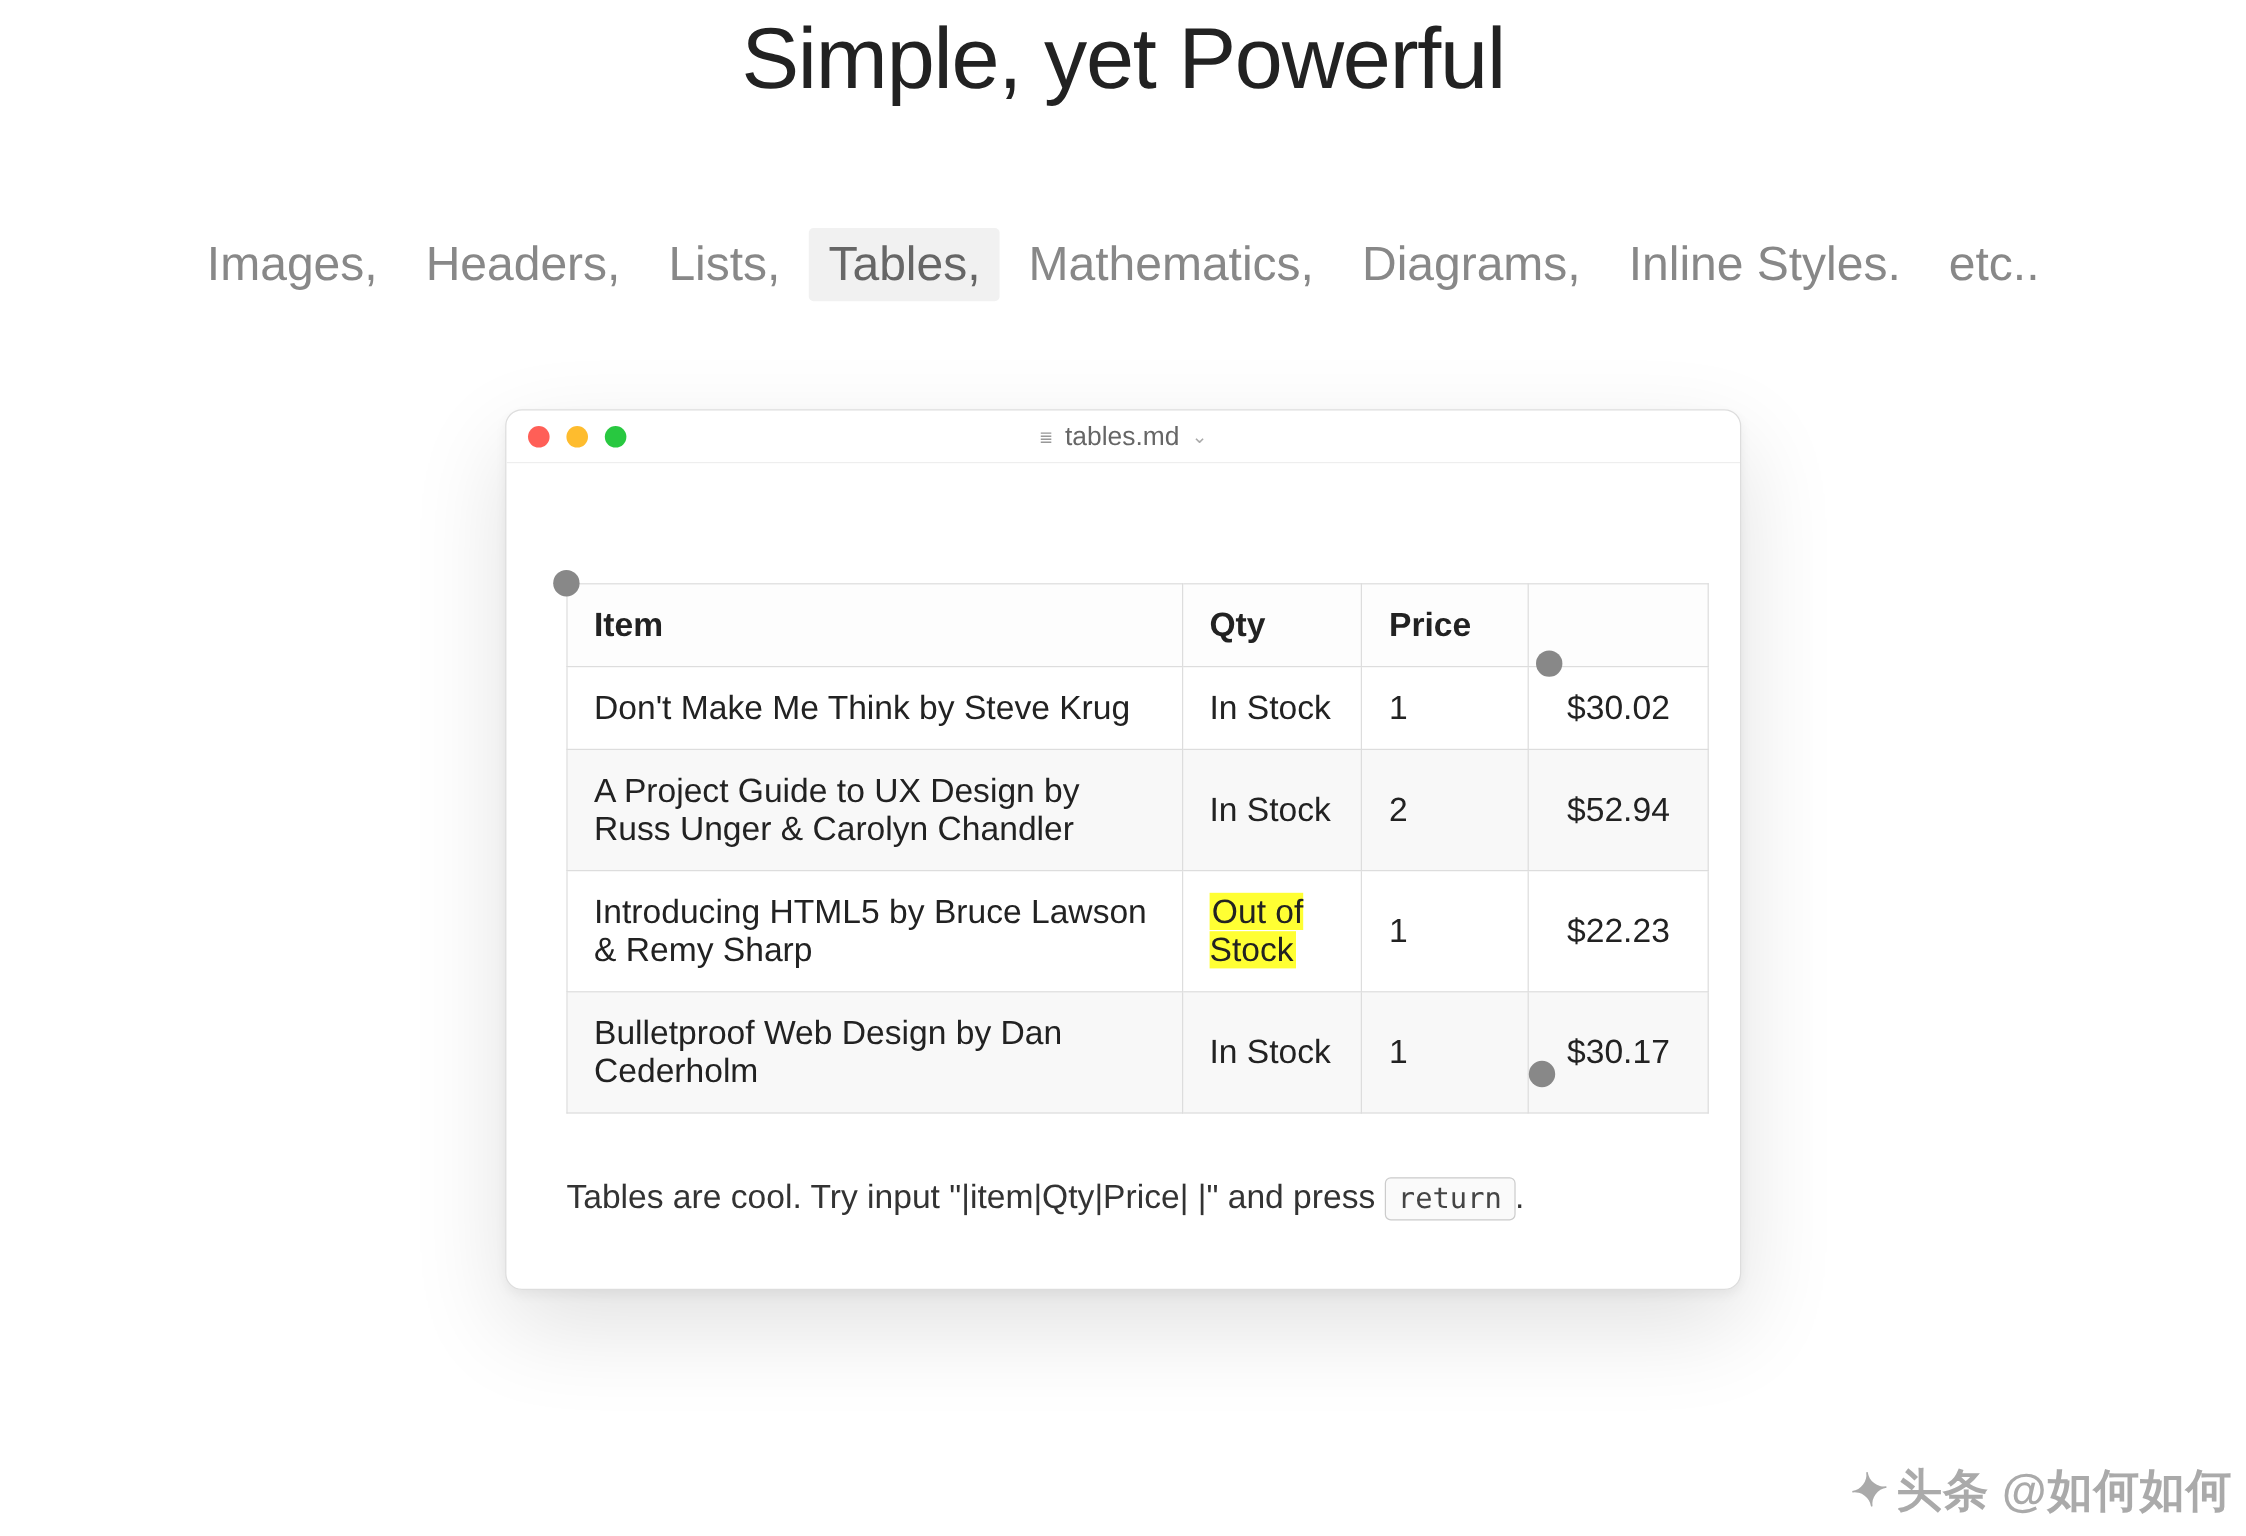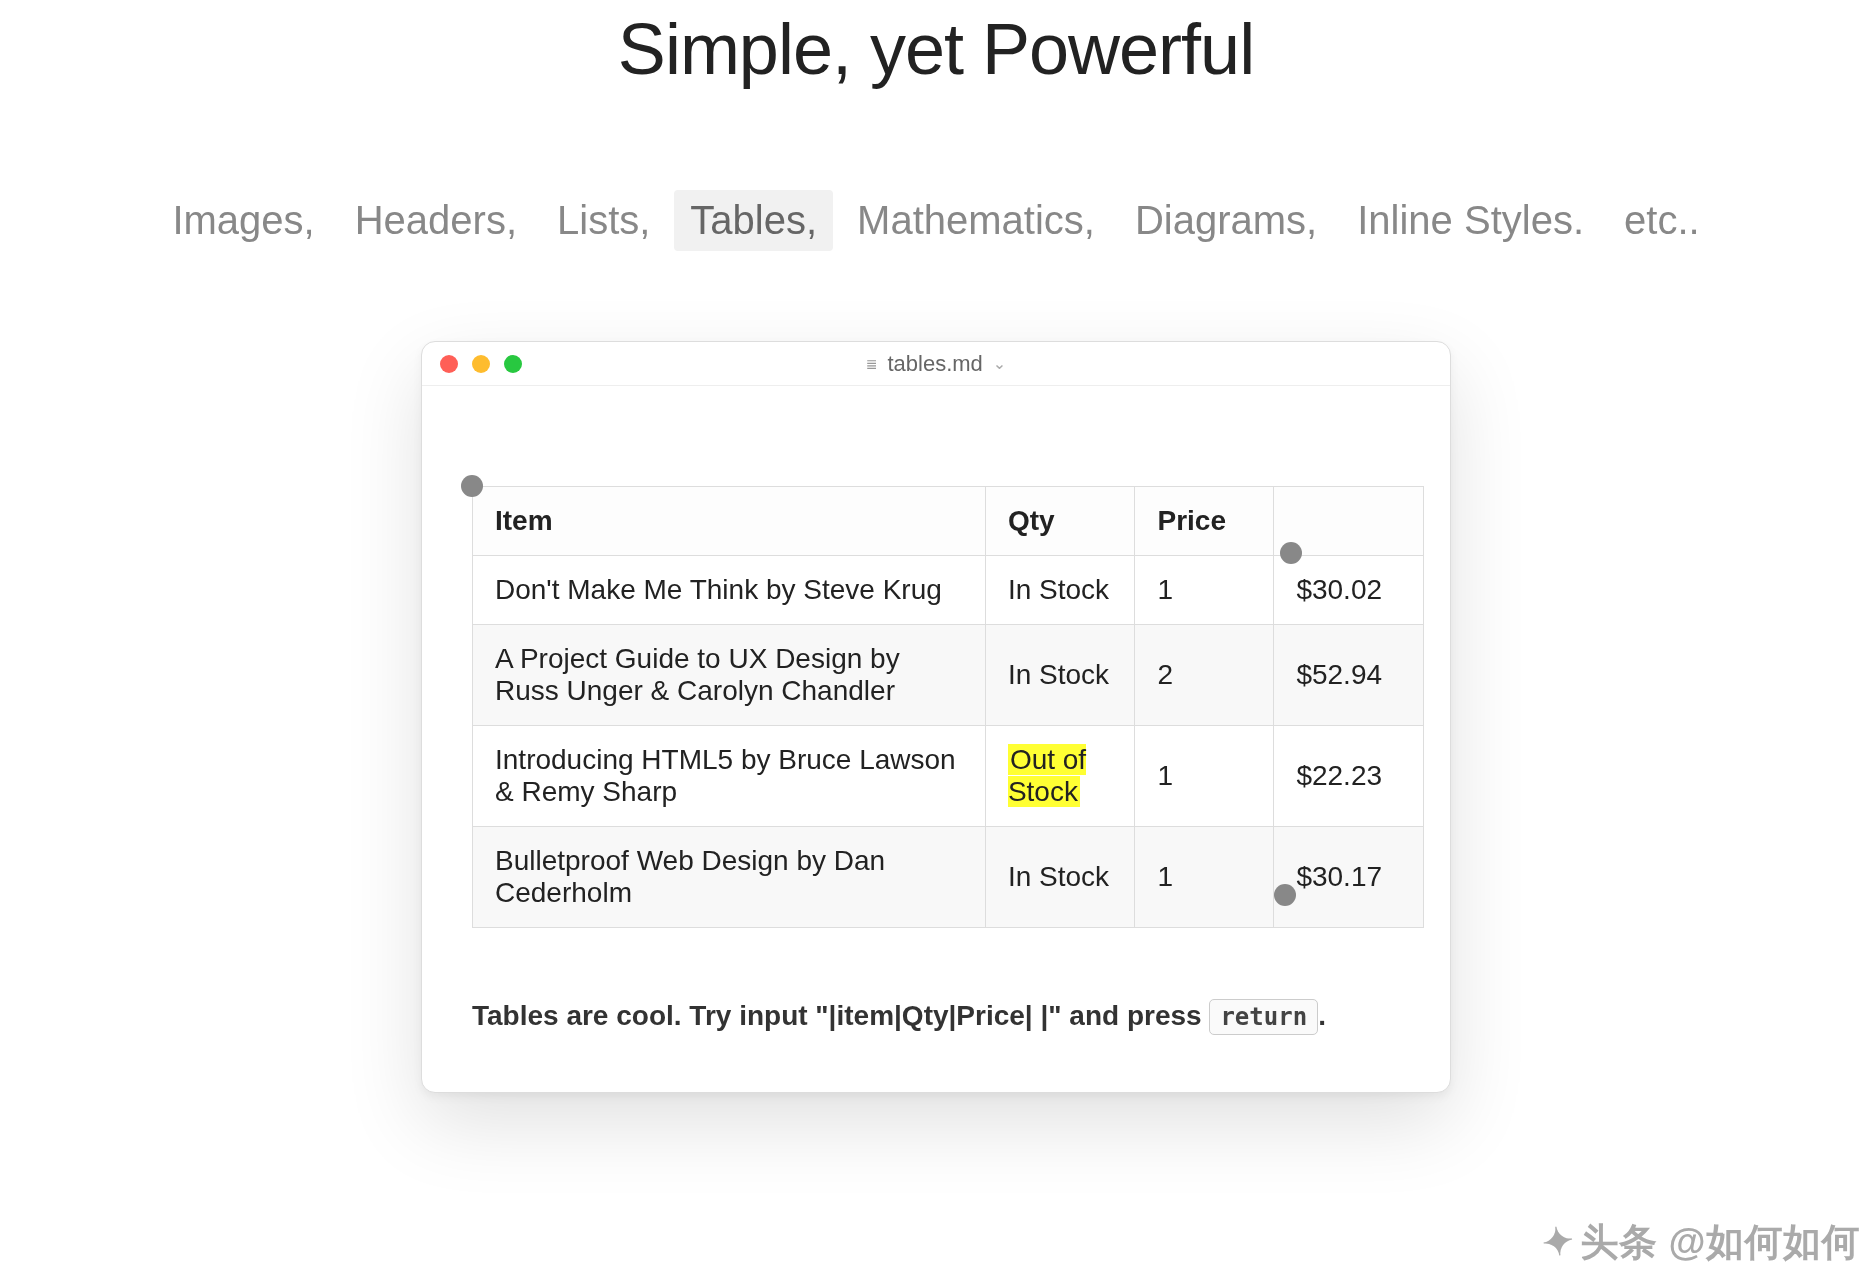--- a/index.html
+++ b/index.html
@@ -105,28 +105,28 @@
     text-align: left;
     vertical-align: middle;
   }
   th {
     background: #fdfdfd;
     font-weight: 700;
   }
   th:nth-child(1), td:nth-child(1) { width: 480px; }
   th:nth-child(2), td:nth-child(2) { width: 140px; }
   th:nth-child(3), td:nth-child(3) { width: 130px; }
-  th:nth-child(4), td:nth-child(4) { width: 140px; text-align: left; }
+  th:nth-child(4), td:nth-child(4) { width: 140px; text-align: center; }
   tbody tr:nth-child(even) td { background: #f8f8f8; }
   .hl { background: #ffff33; padding: 0 2px; }
   .hint {
-    margin-top: 72px;
+    margin-top: 54px;
     font-size: 28px;
     color: #333;
-    font-weight: 700;
+    font-weight: 400;
   }
   .hint kbd {
     border: 1px solid #ccc;
     border-radius: 5px;
     padding: 3px 10px;
     font-family: ui-monospace, Menlo, monospace;
     font-size: 24px;
     background: #fafafa;
     color: #444;
   }

